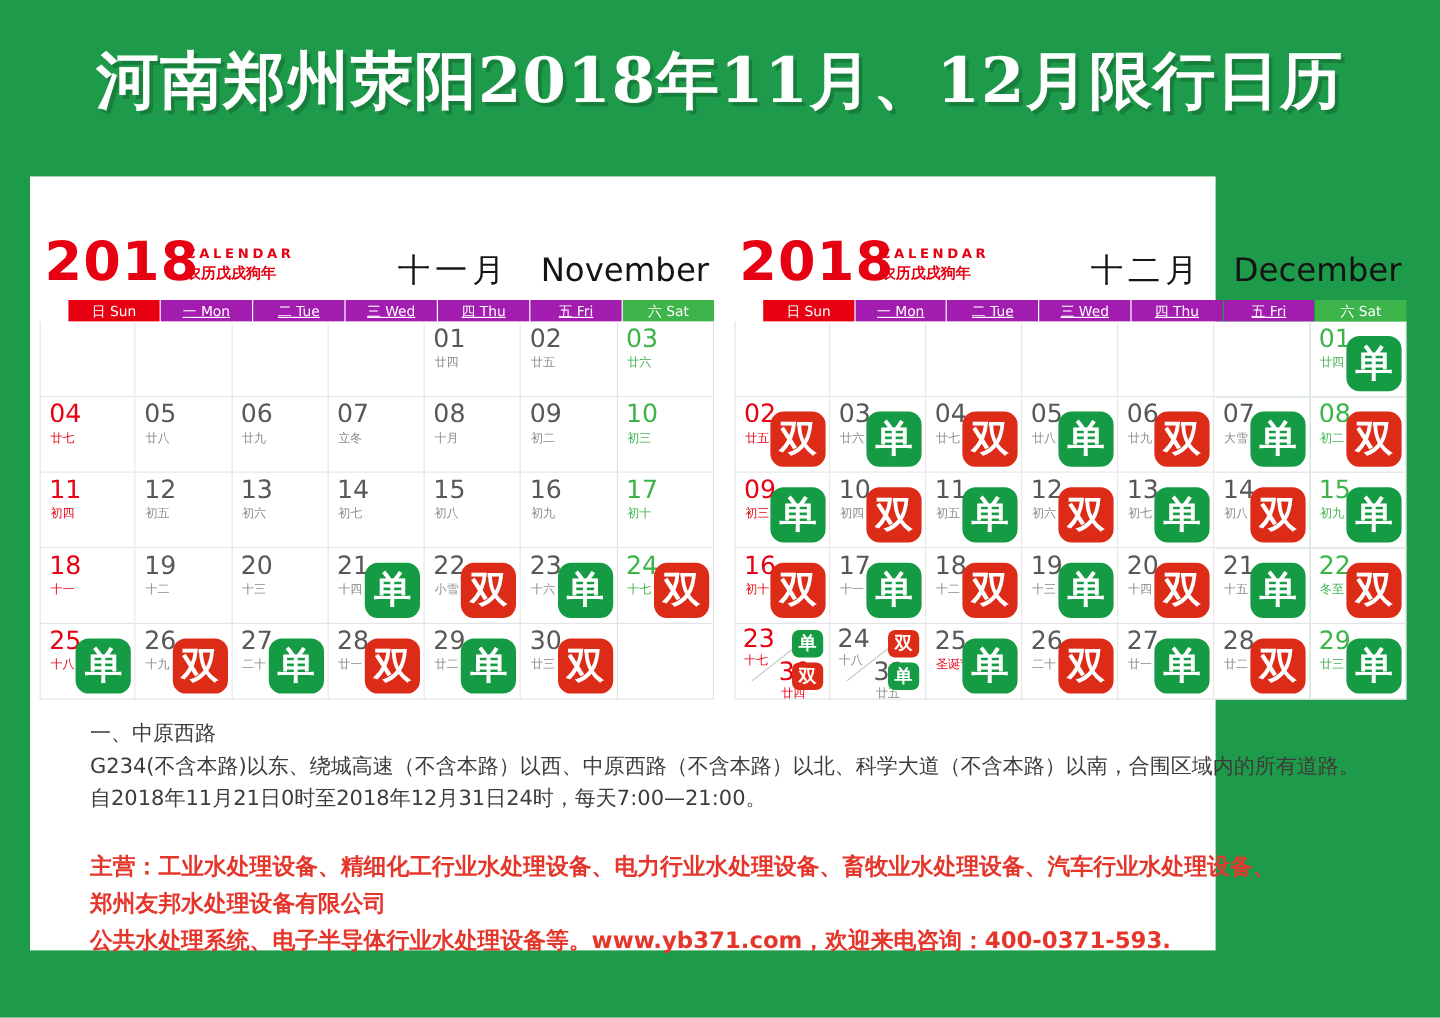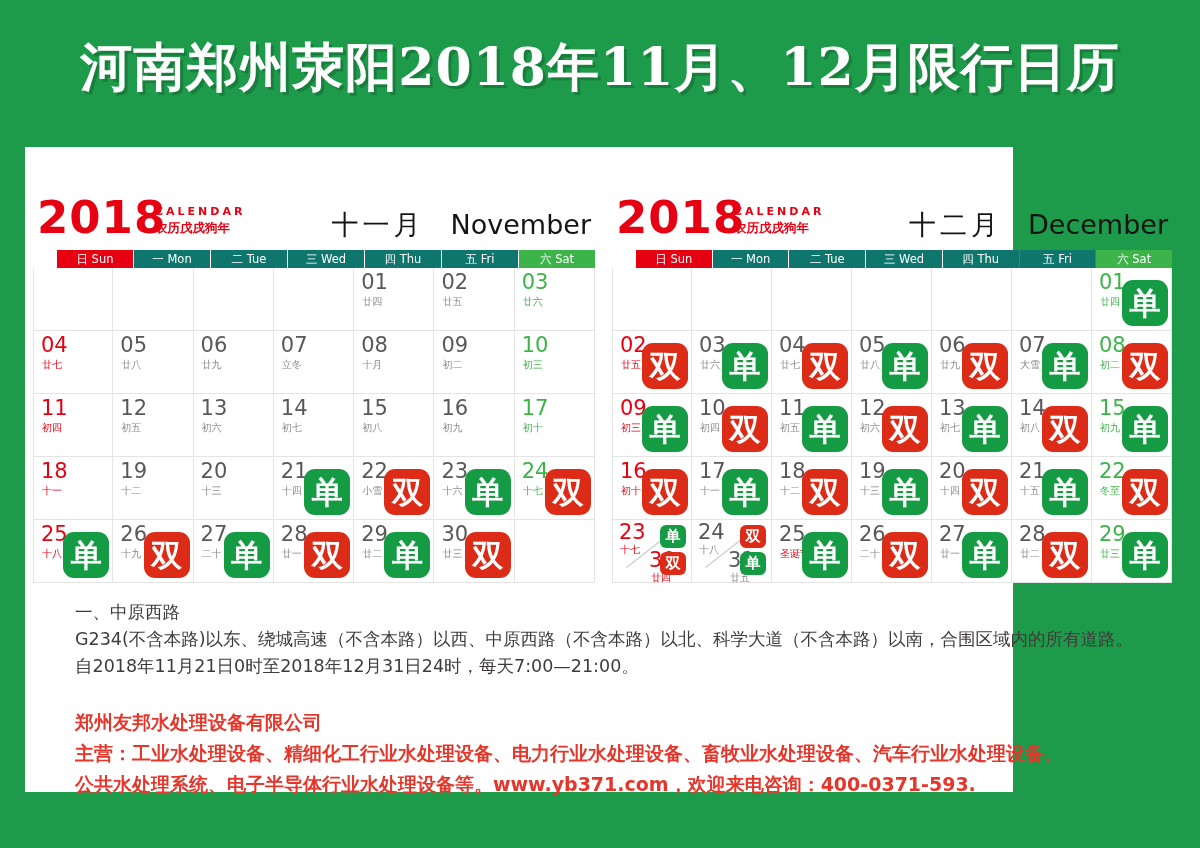--- a/index.html
+++ b/index.html
@@ -17,21 +17,21 @@
   .cal-head{position:absolute;top:48px;left:0;right:0;height:56px;}
   .year{position:absolute;left:4px;top:-4px;color:#e60012;font-size:45px;font-weight:600;letter-spacing:1px;}
   .calword{position:absolute;left:122px;top:10px;color:#e60012;font-size:11px;font-weight:bold;letter-spacing:3px;}
   .lunaryear{position:absolute;left:122px;top:25px;color:#e60012;font-size:12.5px;font-weight:bold;}
   .month{position:absolute;right:4px;top:12px;color:#141414;font-size:27px;white-space:nowrap;}
   .mcn{margin-right:26px;letter-spacing:4px;text-align:right;}
 
   .dayrow{position:absolute;top:103px;left:0;right:0;height:18px;display:flex;gap:1px;padding-left:24px;}
   .dh{flex:1;text-align:center;color:#fff;font-size:11.5px;line-height:18px;}
   .dh.sun{background:#e60012;}
-  .dh.wk{background:#0f766e;}
+  .dh.wk{background:#a21caf;text-decoration:underline;}
   .dh.sat{background:#3cb44a;}
 
   .grid{position:absolute;top:121px;left:0;right:0;display:grid;grid-template-columns:repeat(7,1fr);grid-auto-rows:63px;}
   .cell{position:relative;border-right:1px solid #e4e4e4;border-bottom:1px solid #e4e4e4;background:#fff;}
   .cell:nth-child(7n+1){border-left:1px solid #e4e4e4;}
   .d{position:absolute;left:7px;top:2px;font-size:21px;color:#595757;}
   .l{position:absolute;left:8px;top:27px;font-size:10px;color:#8a8a8a;}
   .cell.sun .d,.cell.sun .l{color:#e60012;}
   .cell.sat .d,.cell.sat .l{color:#3cb44a;}
   .l.festival{color:#e60012;}
@@ -397,19 +397,19 @@
         </div>
     </section>
 
     <div class="notes">
       <div>一、中原西路</div>
       <div>G234(不含本路)以东、绕城高速（不含本路）以西、中原西路（不含本路）以北、科学大道（不含本路）以南，合围区域内的所有道路。</div>
       <div>自2018年11月21日0时至2018年12月31日24时，每天7:00—21:00。</div>
     </div>
 
     <div class="company">
+      <div>主营：工业水处理设备、精细化工行业水处理设备、电力行业水处理设备、畜牧业水处理设备、汽车行业水处理设备、</div>
       <div>郑州友邦水处理设备有限公司</div>
-      <div>主营：工业水处理设备、精细化工行业水处理设备、电力行业水处理设备、畜牧业水处理设备、汽车行业水处理设备、</div>
       <div>公共水处理系统、电子半导体行业水处理设备等。www.yb371.com，欢迎来电咨询：400-0371-593.</div>
     </div>
 
   </div>
 </div>
 
 </body></html>

